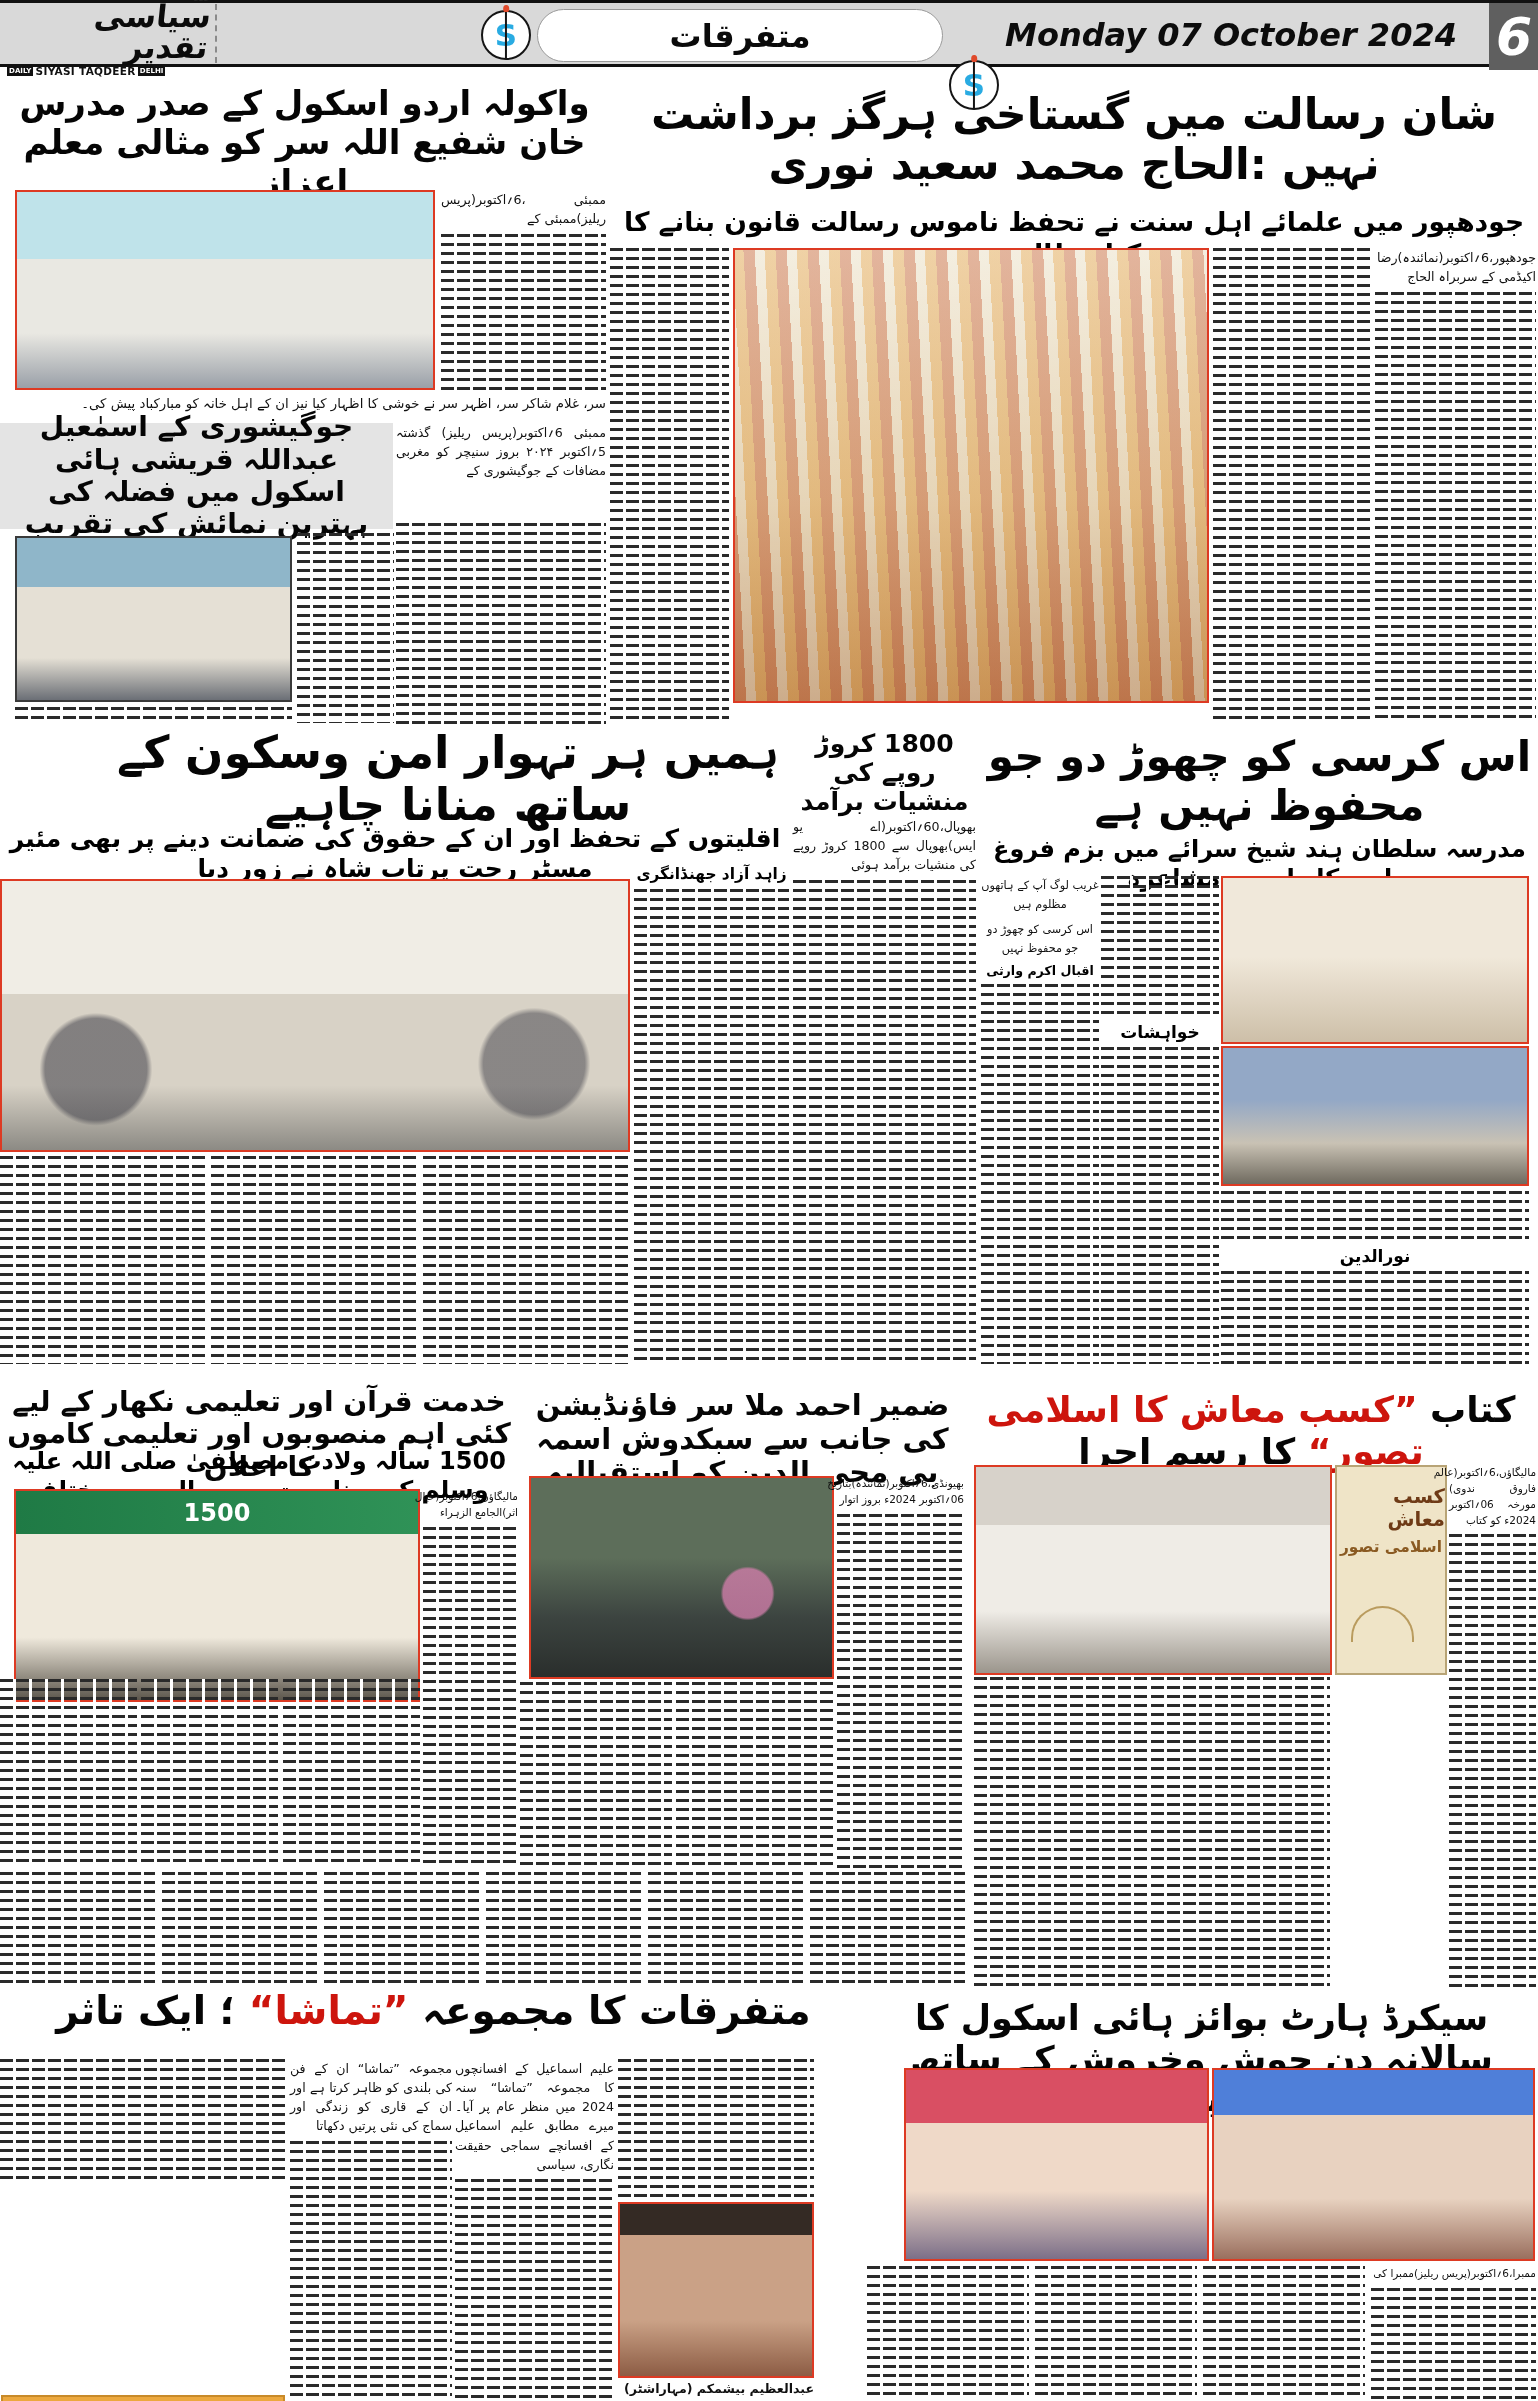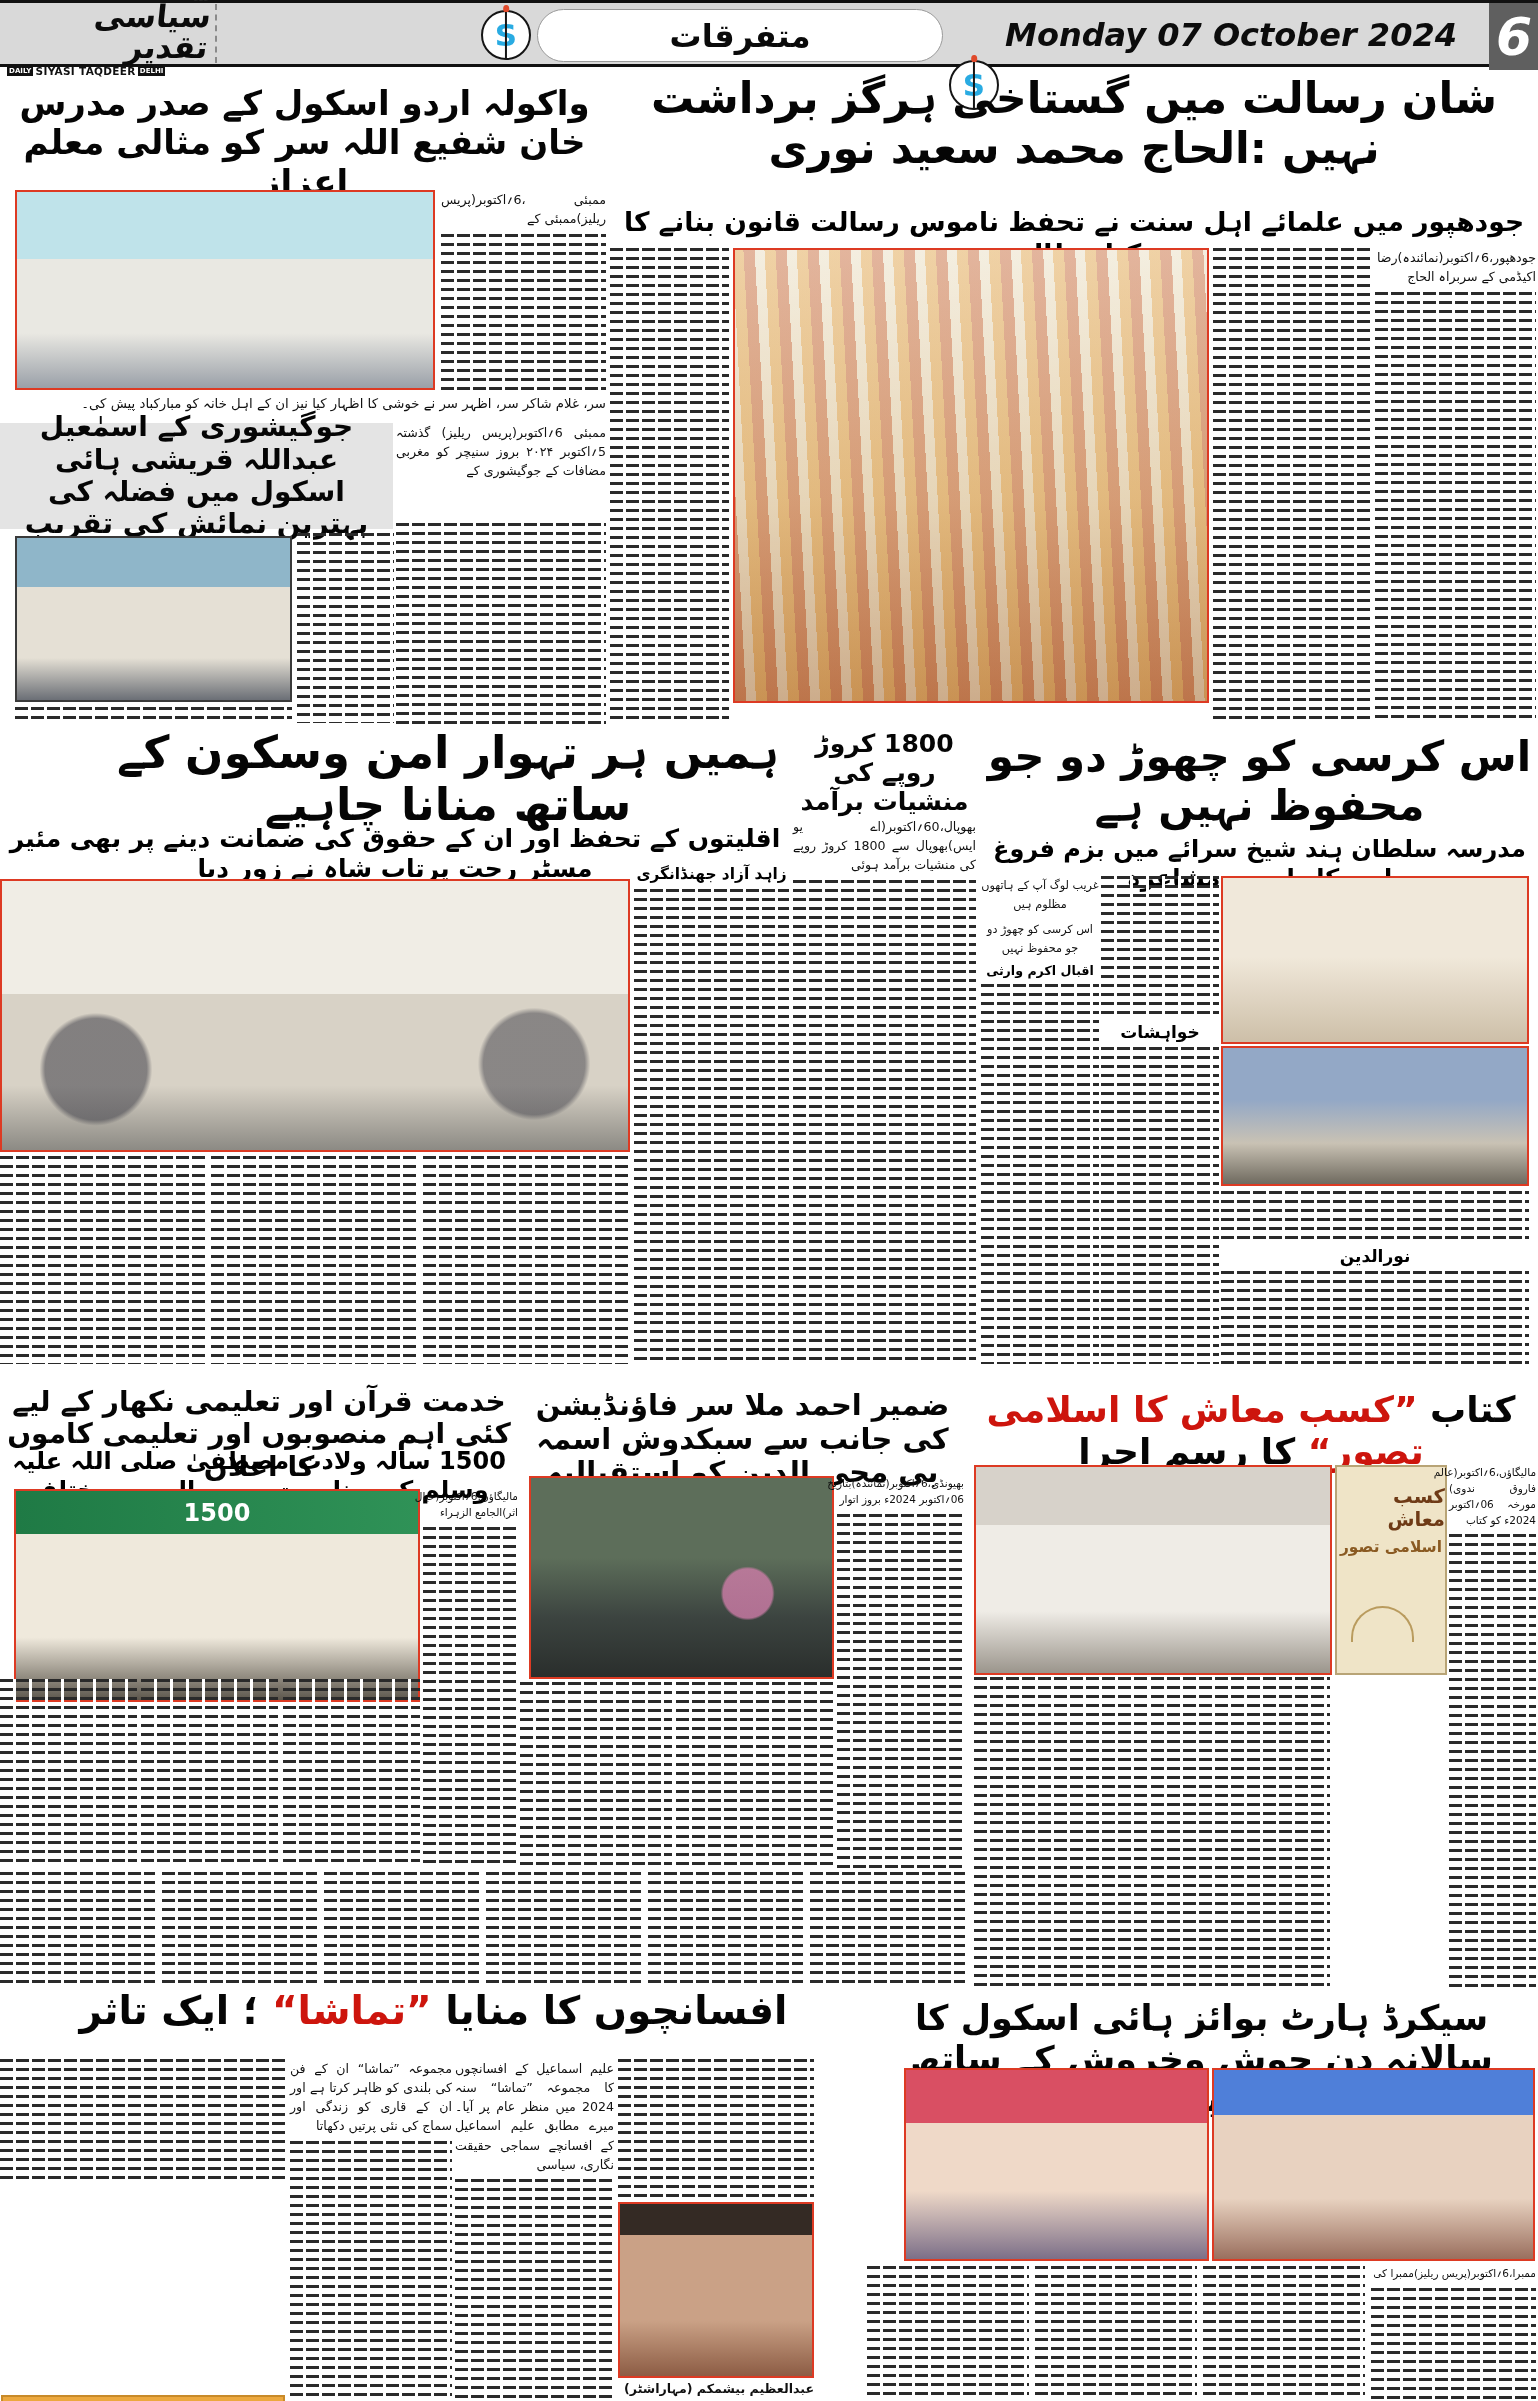--- a/index.html
+++ b/index.html
@@ -111,21 +111,21 @@
     <div class="abs capsule">
       <span class="section-ttl">متفرقات</span>
     </div>
     <div class="abs emblem" style="left:949px;top:7px;">
       <span class="s">S</span>
     </div>
     <div class="abs hdr-date">Monday 07 October 2024</div>
     <div class="abs pgnum">6</div>
   </div>
 
-  <div class="abs hl" style="left:616px;top:74px;width:916px;height:123px;font-size:43px;">شان رسالت میں گستاخی ہرگز برداشت نہیں :الحاج محمد سعید نوری</div>
+  <div class="abs hl" style="left:616px;top:90px;width:916px;height:123px;font-size:43px;">شان رسالت میں گستاخی ہرگز برداشت نہیں :الحاج محمد سعید نوری</div>
   <div class="abs sub" style="left:616px;top:206px;width:916px;height:38px;font-size:26.6px;">جودھپور میں علمائے اہل سنت نے تحفظ ناموس رسالت قانون بنانے کا کیا مطالبہ</div>
   <div class="abs photo ph-crowd" style="left:733px;top:248px;width:476px;height:455px;"></div>
   <div class="abs col" style="left:610px;top:248px;width:119px;height:476px;">
     <div class="sim fill"></div>
   </div>
   <div class="abs col" style="left:1213px;top:248px;width:158px;height:476px;">
     <div class="sim fill"></div>
   </div>
   <div class="abs col" style="left:1375px;top:248px;width:161px;height:476px;">
     <p class="lead">جودھپور،6؍اکتوبر(نمائندہ)رضا اکیڈمی کے سربراہ الحاج</p>
@@ -259,21 +259,21 @@
   <div class="abs" style="left:0;top:1872px;width:965px;height:112px;display:flex;gap:7px;">
     <div class="sim" style="flex:1;"></div>
     <div class="sim" style="flex:1;"></div>
     <div class="sim" style="flex:1;"></div>
     <div class="sim" style="flex:1;"></div>
     <div class="sim" style="flex:1;"></div>
     <div class="sim" style="flex:1;"></div>
   </div>
 
   <div class="abs hl" style="left:42px;top:1988px;width:783px;height:66px;font-size:39px;">
-    <span>افسانچوں کا منایا</span>
+    <span>متفرقات کا مجموعہ</span>
     <span class="red">”تماشا“</span>
     <span>؛ ایک تاثر</span>
   </div>
   <div class="abs cover-tam" style="left:1.4px;top:2185px;width:284px;height:210px;">
     
     
     
     
   </div>
   <div class="abs col" style="left:0;top:2059px;width:285px;height:120px;">

